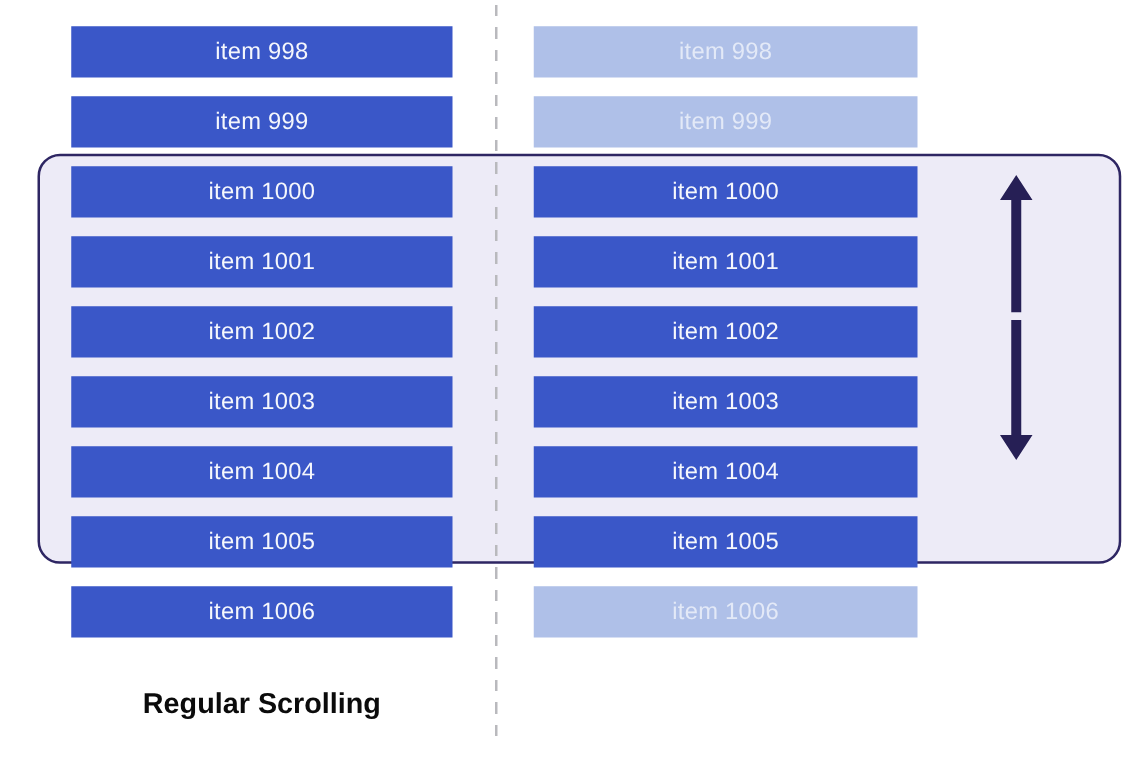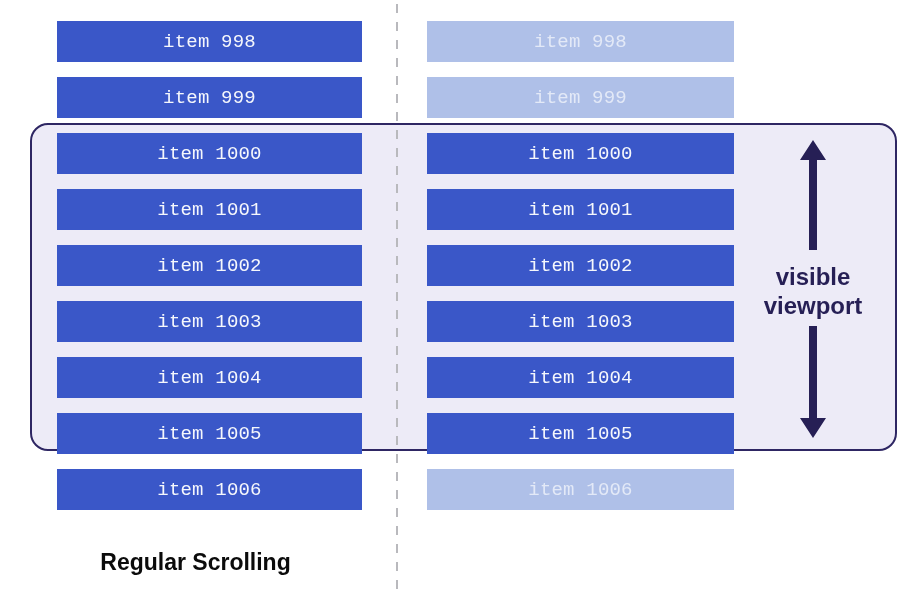--- a/index.html
+++ b/index.html
@@ -43,21 +43,20 @@
     z-index: 1;
   }
   
   .column {
     position: absolute;
     top: 21px;
     display: flex;
     flex-direction: column;
     gap: 15px;
     z-index: 2;
-    font-family: Liberation Mono, monospace;
   }
   .column.left  { left: 57px;  width: 305px; }
   .column.right { left: 427px; width: 307px; }
   .bar {
     height: 41px;
     display: flex;
     align-items: center;
     justify-content: center;
     background: var(--item-fill);
     color: var(--item-text);
@@ -93,21 +92,21 @@
   
   .col-label {
     position: absolute;
     top: 549px;
     text-align: center;
     font-weight: bold;
     font-size: 23px;
     color: var(--label-text);
     z-index: 2;
   }
-  .col-label.left  { left: 43px;  width: 305px; }
+  .col-label.left  { left: 57px;  width: 305px; }
   .col-label.right { left: 427px; width: 307px; }
 </style>
 </head>
 <body>
 
 <div class="canvas">
 
   <div class="viewport-overlay"></div>
 
   <div class="divider"></div>
@@ -133,24 +132,20 @@
       <div class="bar">item 1003</div>
       <div class="bar">item 1004</div>
       <div class="bar">item 1005</div>
       <div class="bar faded">item 1006</div>
     </div>
 
   <div class="annotation">
     <svg class="arrow-up" width="28" height="110" viewBox="0 0 28 110" aria-hidden="true">
       <path d="M14 0 L27 20 L18 20 L18 110 L10 110 L10 20 L1 20 Z"></path>
     </svg>
-    <div class="vp-label">
-      <span>visible</span>
-      <span>viewport</span>
-    </div>
     <svg class="arrow-down" width="28" height="112" viewBox="0 0 28 112" aria-hidden="true">
       <path d="M14 0 L27 20 L18 20 L18 112 L10 112 L10 20 L1 20 Z"></path>
     </svg>
   </div>
 
   <div class="col-label left">Regular Scrolling</div>
 
 
 </div>
 

